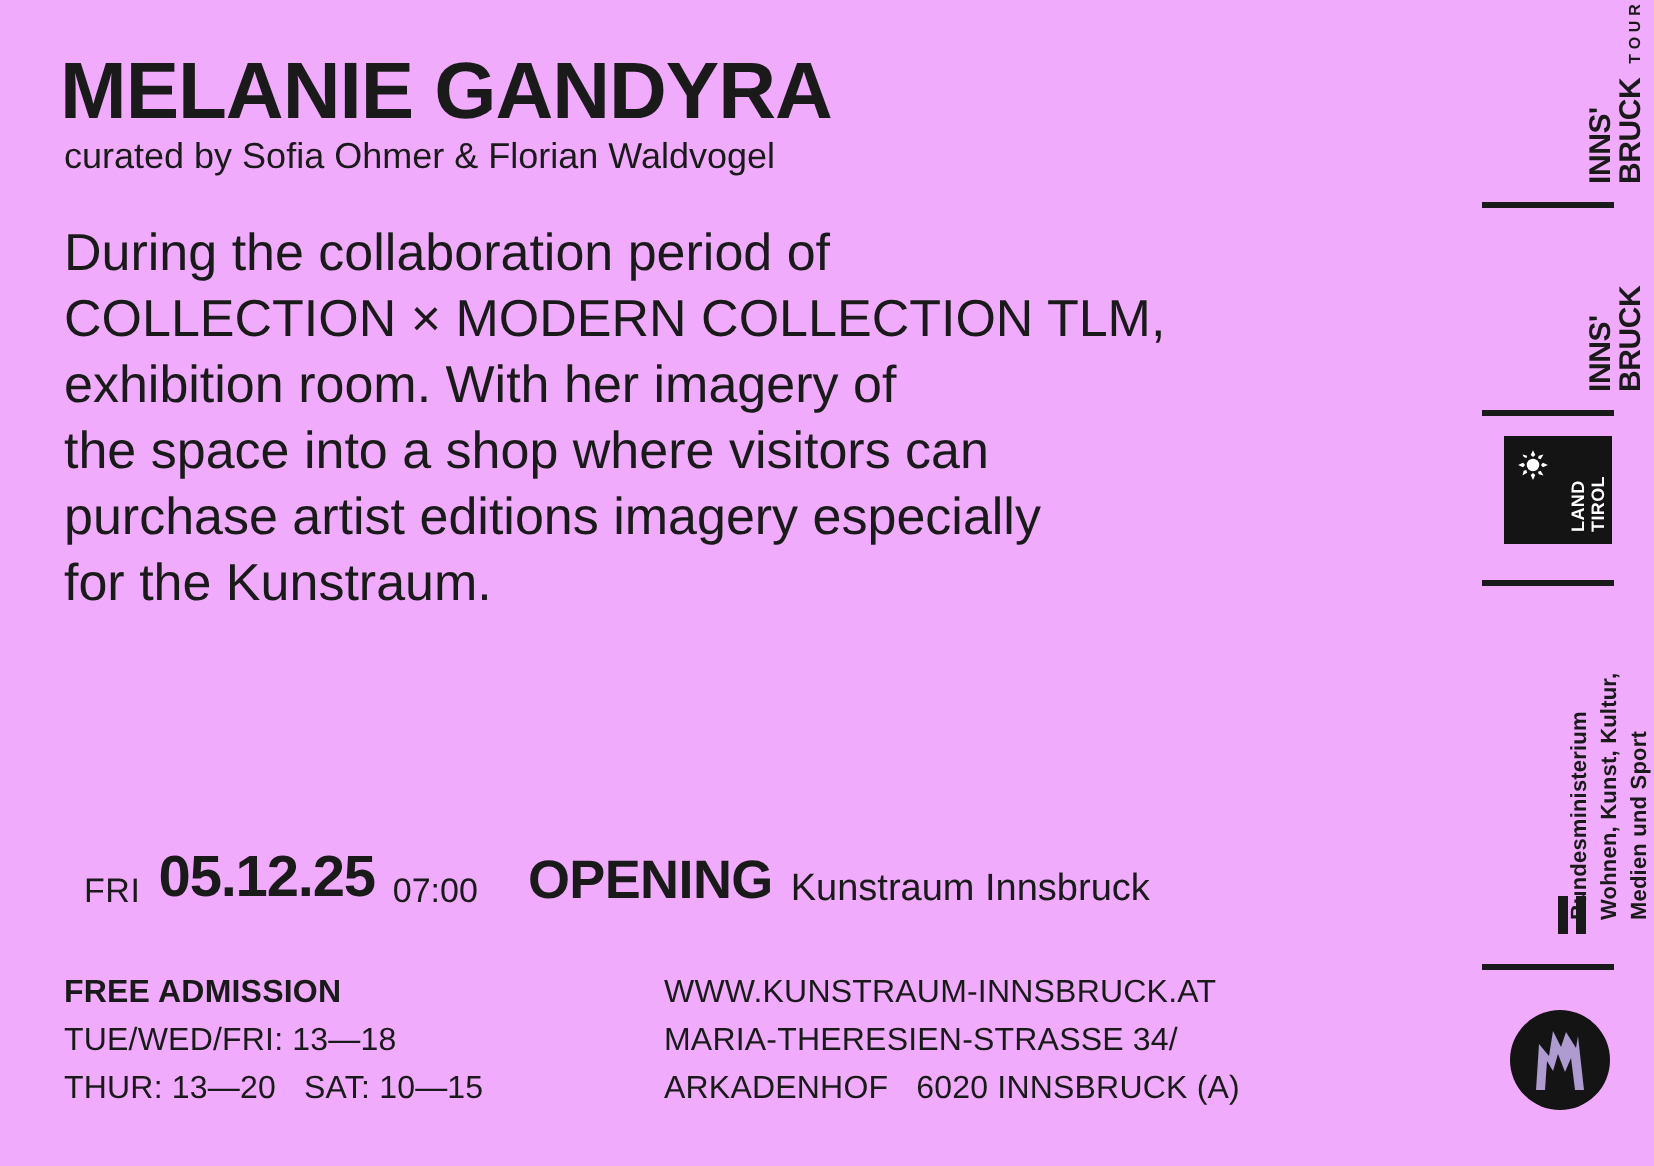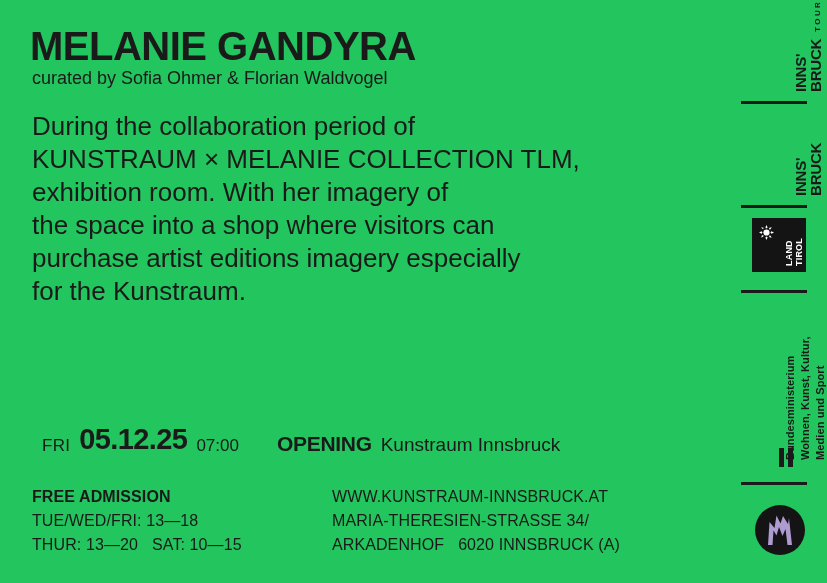--- a/index.html
+++ b/index.html
@@ -12,21 +12,21 @@
     overflow: hidden;
     background: #ae9bd0;
     font-family: "Liberation Sans", sans-serif;
     color: #1a1a1a;
     -webkit-font-smoothing: antialiased;
   }
   .poster {
     position: relative;
     width: 827px;
     height: 583px;
-    background: #22c55e;
+    background: #f0abfc;
     box-sizing: border-box;
   }
 
   
   .content {
     position: absolute;
     left: 30px;
     top: 0;
     width: 690px;
     height: 583px;
@@ -84,24 +84,24 @@
     font-weight: bold;
     letter-spacing: -0.6px;
     margin-left: 9px;
   }
   .dl-time {
     font-size: 17px;
     font-weight: normal;
     margin-left: 9px;
   }
   .dl-opening {
-    font-size: 21px;
+    font-size: 27px;
     font-weight: bold;
     letter-spacing: -0.3px;
-    margin-left: 38px;
+    margin-left: 25px;
   }
   .dl-venue {
     font-size: 19px;
     font-weight: normal;
     margin-left: 9px;
     margin-top: 48px;
   }
 
   
   .footer {
@@ -257,21 +257,21 @@
 
 <div class="poster">
 
   <div class="content">
 
     <div class="title">MELANIE GANDYRA</div>
     <div class="subtitle">curated by Sofia Ohmer &amp; Florian Waldvogel</div>
 
     <div class="body-text">
       <p>During the collaboration period of</p>
-      <p>KUNSTRAUM × MELANIE COLLECTION TLM,</p>
+      <p>COLLECTION × MODERN COLLECTION TLM,</p>
       <p>exhibition room. With her imagery of</p>
       <p>the space into a shop where visitors can</p>
       <p>purchase artist editions imagery especially</p>
       <p>for the Kunstraum.</p>
     </div>
 
     <div class="date-line">
       <span class="dl-day">FRI</span>
       <span class="dl-date">05.12.25</span>
       <span class="dl-time">07:00</span>

